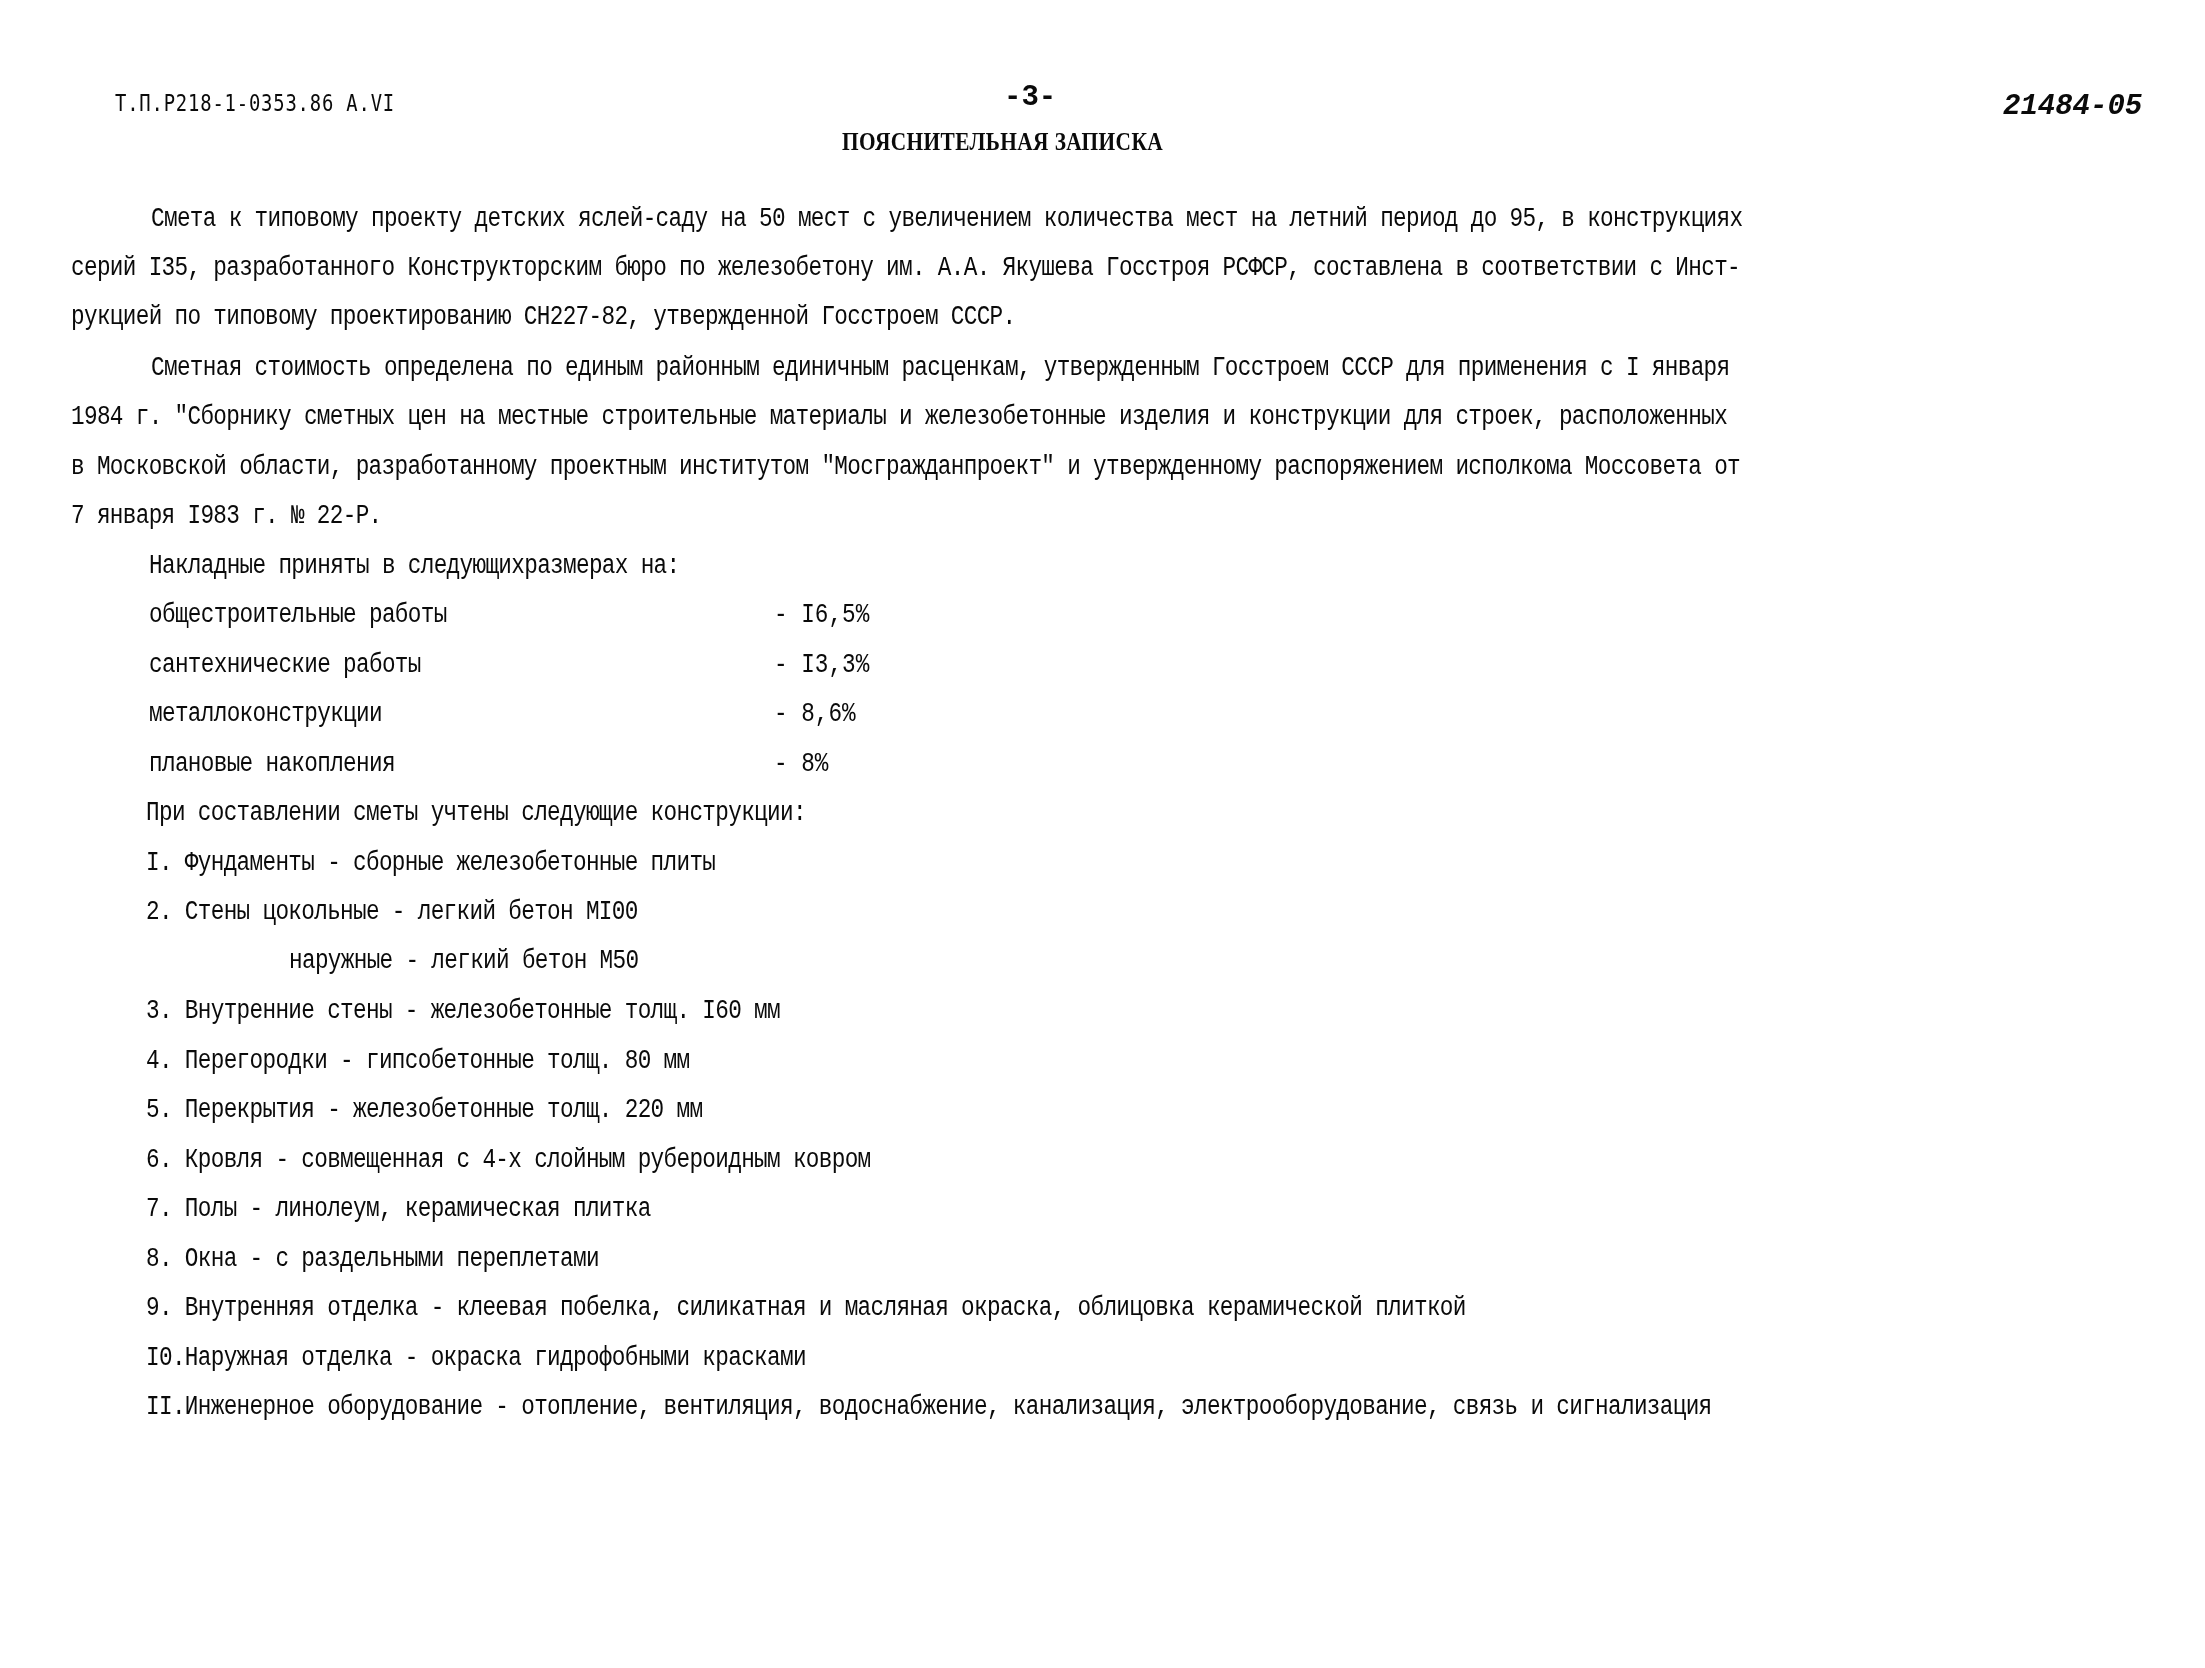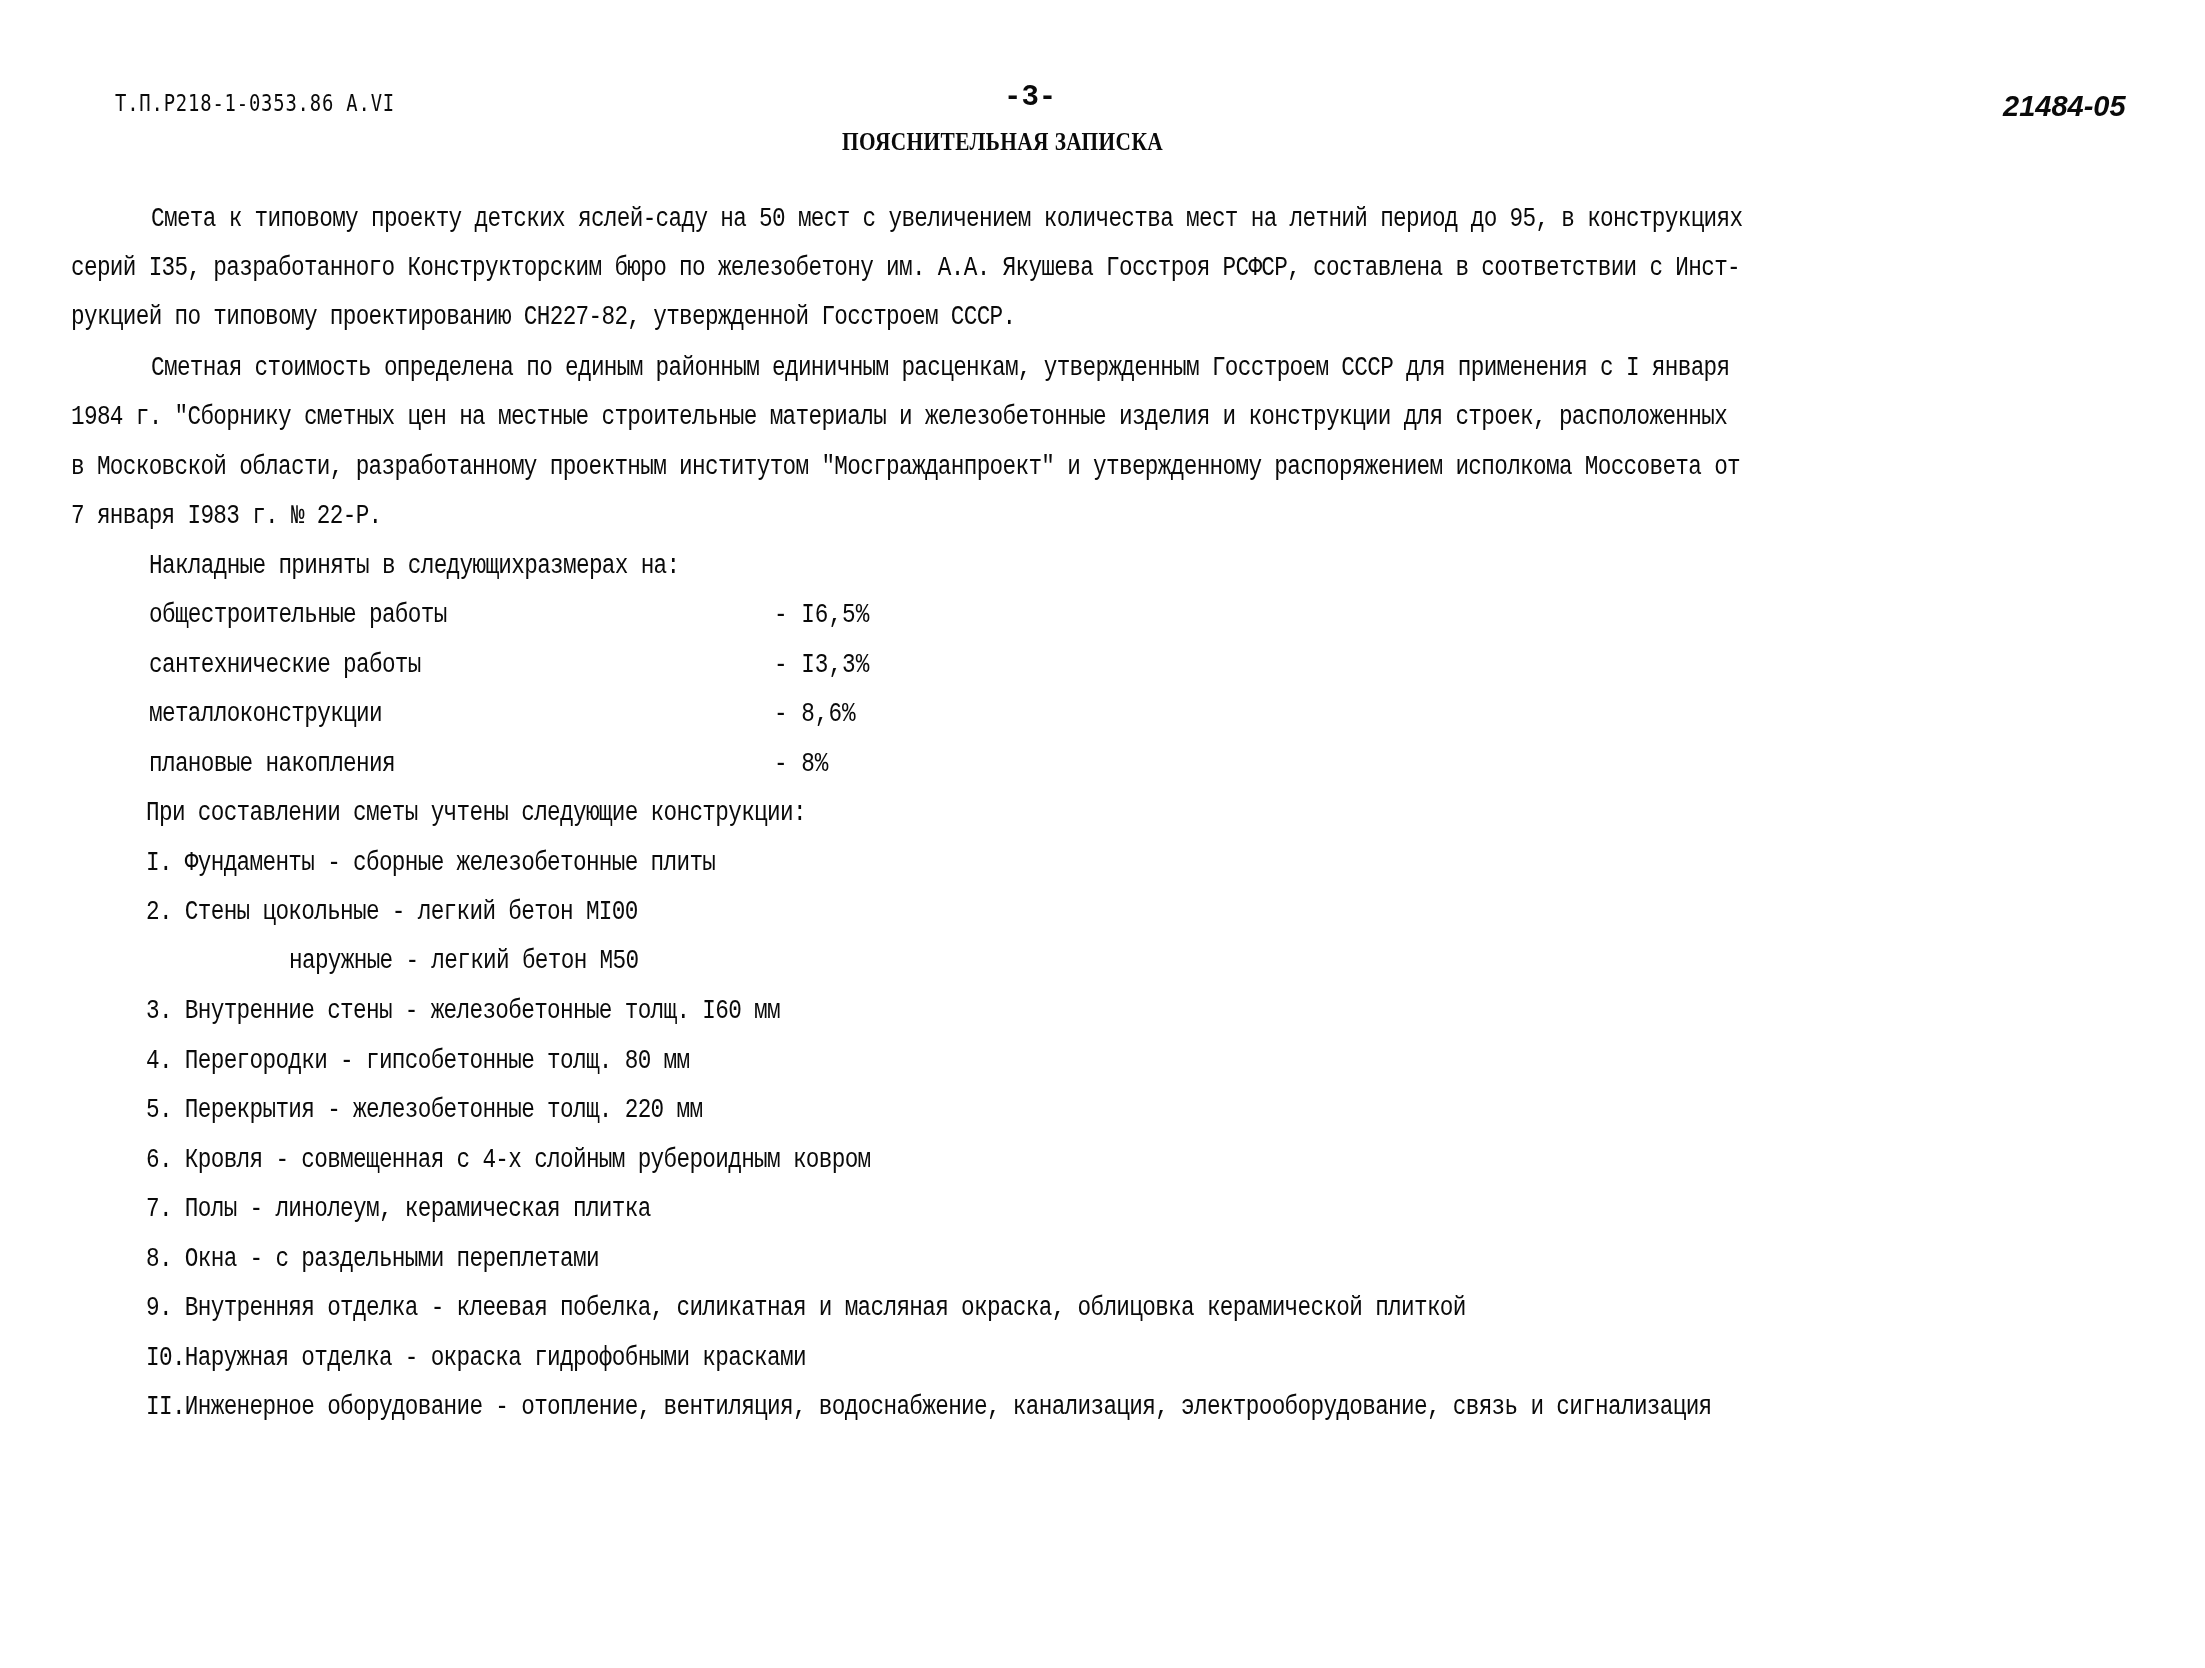--- a/index.html
+++ b/index.html
@@ -4,21 +4,21 @@
 <style>
   html, body { margin: 0; padding: 0; background: #ffffff; }
   body {
     width: 2205px; height: 1668px; position: relative; overflow: hidden;
     font-family: "Liberation Mono", "DejaVu Sans Mono", monospace;
     color: #0a0a0a;
   }
   .abs { position: absolute; white-space: nowrap; }
   .hdr-code { left: 115px; top: 90px; font-size: 23px; letter-spacing: 1px; font-family: "DejaVu Sans Mono", monospace; transform: scaleX(0.82); transform-origin: left; }
   .pagenum { left: 1004px; top: 81px; font-size: 29px; font-weight: bold; }
-  .archive { left: 2003px; top: 90px; font-size: 29px; font-style: italic; font-weight: bold; font-family: Liberation Sans, sans-serif; }
+  .archive { left: 2003px; top: 90px; font-size: 29px; font-style: italic; font-weight: bold; font-family: Liberation Mono, monospace; }
   .title { left: 842px; top: 127px; font-size: 26px; font-weight: bold; font-family: "Liberation Serif", serif; transform: scaleX(0.82); transform-origin: left; letter-spacing: 0.5px; }
   .line { font-size: 27px; letter-spacing: -0.8px; transform: scaleX(0.84); transform-origin: left; }
   .pct { font-size: 27px; transform: scaleX(0.84); transform-origin: left; }
 </style>
 </head>
 <body>
 
 <div>
   <div class="abs hdr-code">Т.П.Р218-1-0353.86  А.VI</div>
   <div class="abs pagenum">-3-</div>

